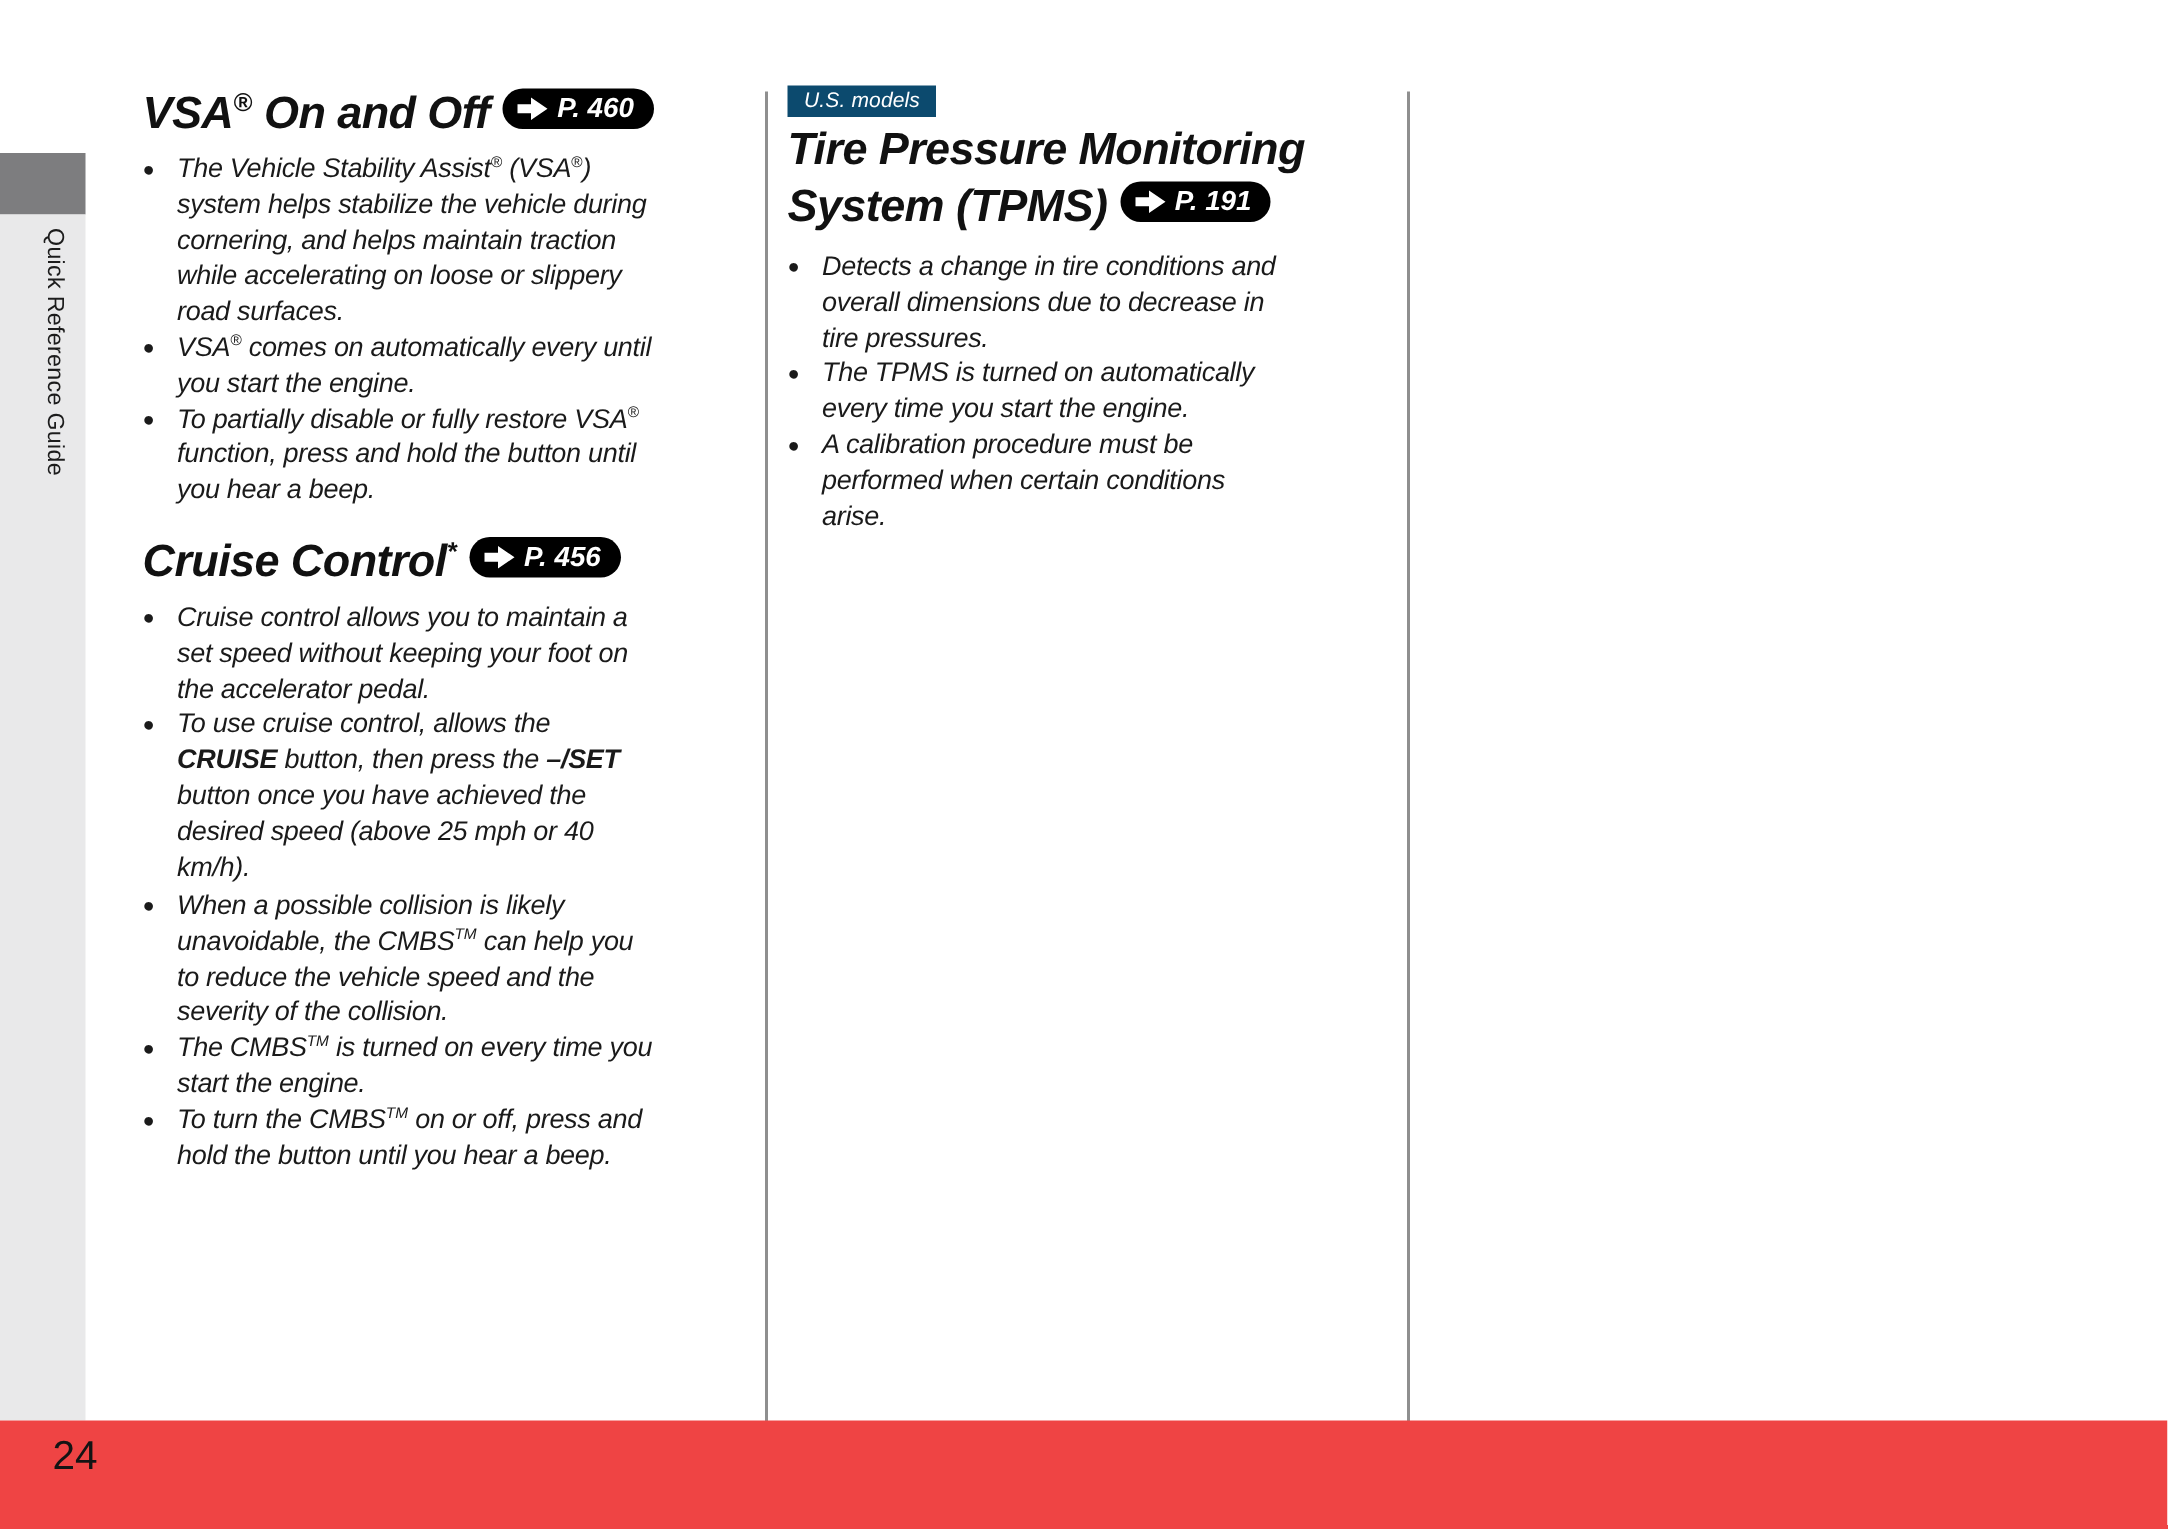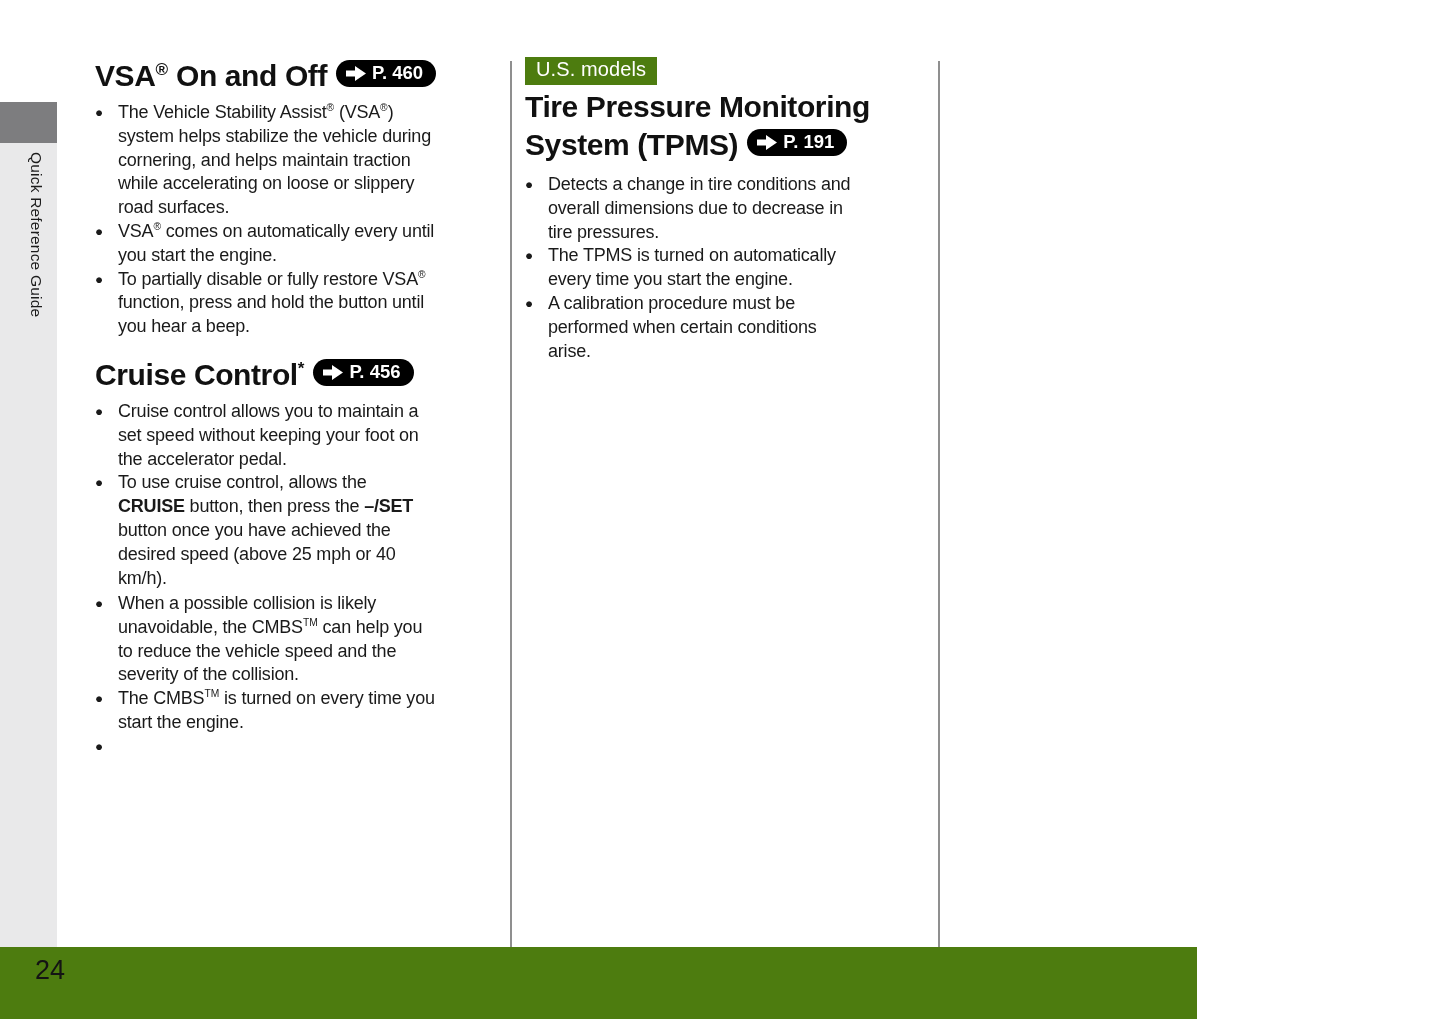--- a/index.html
+++ b/index.html
@@ -17,27 +17,27 @@
   .sidebar-label{
     position:absolute;left:27px;top:152px;
     writing-mode:vertical-rl;
     font-size:15.5px;letter-spacing:0.2px;color:#1c1c1c;white-space:nowrap;
   }
   
   .divider{position:absolute;top:61px;width:2px;height:887px;background:#8f8f8f;}
   .divider-left{left:510px;}
   .divider-right{left:938px;}
   
-  .footer{position:absolute;left:0;top:947px;width:1197px;height:72px;background:#4d7c0f;}
+  .footer{position:absolute;left:0;top:947px;width:1445px;height:72px;background:#ef4444;}
   .page-number{position:absolute;left:35px;top:8px;font-size:27px;color:#141414;}
   
   .col{position:absolute;top:57px;width:408px;}
   .col-left{left:95px;}
   .col-right{left:525px;}
-  .section{position:absolute;left:0;width:408px;}
+  .section{position:absolute;left:0;width:408px;font-style:italic;}
   .sec-0{top:0;}
   .sec-1{top:299px;}
   .sec-2{top:528px;}
   .section-title{
     font-size:30px;font-weight:700;margin:0;
     letter-spacing:-0.4px;line-height:37px;color:#111;
   }
   .col-right .section-title{line-height:38px;}
   .bullets{
     list-style:none;margin:7px 0 0;padding:0;
@@ -53,22 +53,22 @@
   .pref{
     display:inline-flex;align-items:flex-end;gap:5px;
     background:#000000;color:#ffffff;border-radius:15px;
     padding:4px 13px 5px 9px;
     font-size:18.5px;font-weight:700;letter-spacing:0;line-height:1;
     vertical-align:4px;margin-left:9px;white-space:nowrap;
   }
   .pref svg{width:22px;height:17px;display:block;}
   
   .region-label{
-    display:inline-block;background:#4d7c0f;color:#ffffff;
-    font-size:20px;letter-spacing:0.1px;
+    display:inline-block;background:#0c4a6e;color:#ffffff;
+    font-size:14px;letter-spacing:0.1px;
     padding:1px 11px 4px;margin:0 0 3px 0;
   }
 </style>
 </head>
 <body>
 
 <div class="sidebar-tab"></div>
 <div class="sidebar-strip"></div>
 <div class="sidebar-label">Quick Reference Guide</div>
 
@@ -101,21 +101,21 @@
     <ul class="bullets">
       <li><span class="marker">●</span><span><span>Cruise control allows you to maintain a set speed without keeping your foot on the accelerator pedal.</span></span></li>
       <li><span class="marker">●</span><span><span>To use cruise control, allows the </span><span class="b">CRUISE</span><span> button, then press the </span><span class="b">–/SET</span><span> button once you have achieved the desired speed (above 25 mph or 40 km/h).</span></span></li>
     </ul>
   </div>
 
   <div class="section sec-2">
     <ul class="bullets">
       <li><span class="marker">●</span><span><span>When a possible collision is likely unavoidable, the CMBS</span><span class="sup">TM</span><span> can help you to reduce the vehicle speed and the severity of the collision.</span></span></li>
       <li><span class="marker">●</span><span><span>The CMBS</span><span class="sup">TM</span><span> is turned on every time you start the engine.</span></span></li>
-      <li><span class="marker">●</span></li>
+      <li><span class="marker">●</span><span><span>To turn the CMBS</span><span class="sup">TM</span><span> on or off, press and hold the button until you hear a beep.</span></span></li>
     </ul>
   </div>
 
 </div>
 
 <div class="col col-right">
 
   <div class="section sec-0">
     <div class="region-label">U.S. models</div>
     <h2 class="section-title"><span><span>Tire Pressure Monitoring System (TPMS)</span></span><span class="pref">

